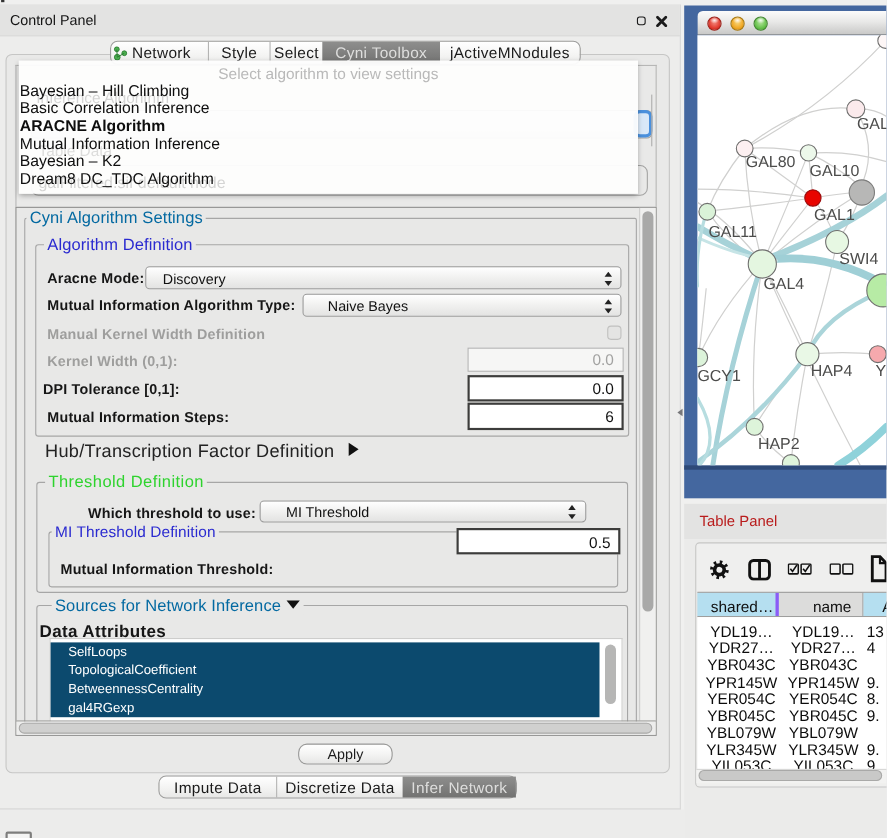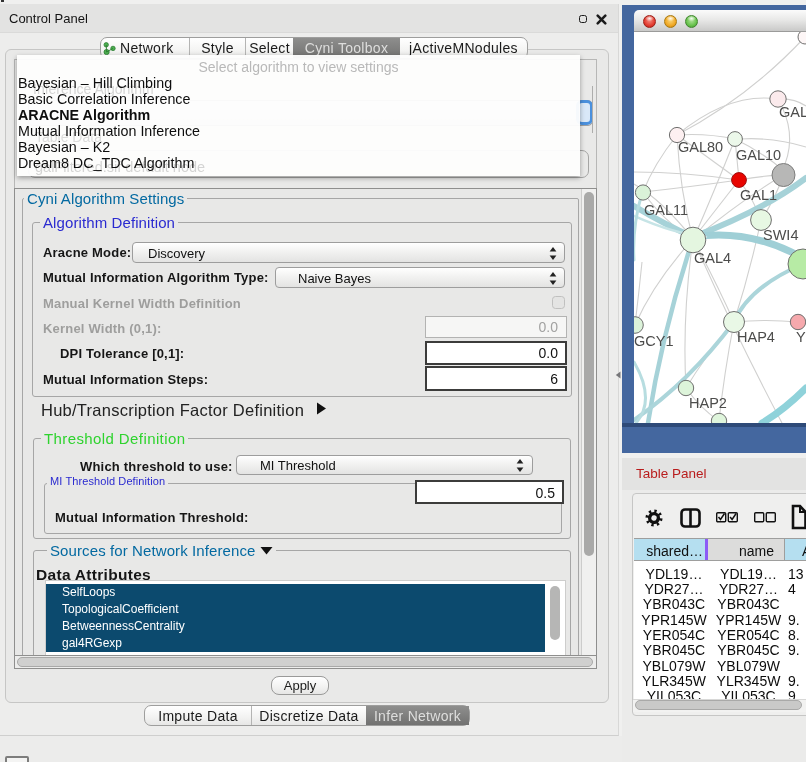--- a/index.html
+++ b/index.html
@@ -88,21 +88,21 @@
     <span class="txt" style="left:22px">Naive Bayes</span>
   <svg class="abs" style="right:7px;top:4px" width="8" height="13" viewBox="0 0 8 13">
       <path d="M4 0 L7.4 4.6 H0.6 Z" fill="#222"></path>
       <path d="M4 13 L7.4 8.4 H0.6 Z" fill="#222"></path>
     </svg>
 </div>
 <div class="blab" style="left:43px;top:296px;color:#9e9e9d">Manual Kernel Width Definition</div>
 <div class="abs" style="left:552px;top:296px;width:13px;height:13px;background:#e4e4e3;border:1px solid #c0c0bf;border-radius:3.5px;box-sizing:border-box"></div>
 <div class="blab" style="left:43px;top:321px;color:#9e9e9d">Kernel Width (0,1):</div>
 <div class="field" style="left:425px;top:316px;width:142px;height:22px;background:#f6f6f5;border:1px solid #b3b3b2;color:#a2a2a1;padding:2px 8px 0 0">0.0</div>
-<div class="blab" style="left:60px;top:346px">DPI Tolerance [0,1]:</div>
+<div class="blab" style="left:39px;top:346px">DPI Tolerance [0,1]:</div>
 <div class="field" style="left:425px;top:341px;width:142px;height:24px;border:2px solid #3c3c3b;padding:2px 7px 0 0">0.0</div>
 <div class="blab" style="left:43px;top:372px">Mutual Information Steps:</div>
 <div class="field" style="left:425px;top:366px;width:142px;height:25px;border:2px solid #3c3c3b;padding:3px 7px 0 0">6</div>
 
 <div class="abs" style="left:41px;top:401px;font-size:16.5px;letter-spacing:0.25px;color:#222;white-space:nowrap">Hub/Transcription Factor Definition</div>
 <svg class="abs" style="left:316px;top:402px" width="11" height="13" viewBox="0 0 11 13">
     <path d="M1 0.5 L10 6.5 L1 12.5 Z" fill="#111"></path>
   </svg>
 
 <div class="gbox" style="left:33px;top:438px;width:536px;height:99px">
@@ -110,21 +110,21 @@
 </div>
 <div class="blab" style="left:80px;top:459px">Which threshold to use:</div>
 <div class="mcombo" style="left:236px;top:455px;width:297px;height:20px">
     <span class="txt" style="left:23px;top:2px">MI Threshold</span>
   <svg class="abs" style="right:8px;top:3px" width="8" height="13" viewBox="0 0 8 13">
       <path d="M4 0 L7.4 4.6 H0.6 Z" fill="#222"></path>
       <path d="M4 13 L7.4 8.4 H0.6 Z" fill="#222"></path>
     </svg>
 </div>
 <div class="gbox" style="left:44px;top:483px;width:516px;height:49px">
-  <span class="glab" style="color:#2a2ad0;font-size:11px;left:2px">MI Threshold Definition</span>
+  <span class="glab" style="color:#2a2ad0;font-size:14px;left:2px">MI Threshold Definition</span>
 </div>
 <div class="blab" style="left:55px;top:510px">Mutual Information Threshold:</div>
 <div class="field" style="left:415px;top:480px;width:149px;height:24px;border:2px solid #3c3c3b;padding:3px 7px 0 0">0.5</div>
 
 <div class="gbox" style="left:33px;top:550px;width:536px;height:112px">
   <span class="glab" style="left:13px">Sources for Network Inference <svg width="13" height="9" viewBox="0 0 13 9" style="vertical-align:1px">
         <path d="M0.5 1 L12.5 1 L6.5 8.5 Z" fill="#111"></path>
       </svg></span>
 </div>
 <div class="blab" style="left:36px;top:566px;font-size:15.5px;letter-spacing:0.3px">Data Attributes</div>
@@ -133,21 +133,21 @@
 <div class="abs" style="left:46px;top:584px;width:499px;height:68px;background:#0c4a6e;color:#fff;font-size:12px;line-height:17px;padding-left:16px;box-sizing:border-box">SelfLoops<br>TopologicalCoefficient<br>BetweennessCentrality<br>gal4RGexp</div>
 <div class="abs" style="left:550px;top:586px;width:10px;height:54px;background:#b6b6b5;border-radius:5px"></div>
 
 <div class="abs" style="left:581px;top:189px;width:15px;height:466px;background:#f0f0ef;border-left:1px solid #cccccb;box-sizing:border-box"></div>
 <div class="abs" style="left:584px;top:192px;width:10px;height:364px;background:#a9a9a8;border-radius:5px"></div>
 
 <div class="abs" style="left:15px;top:655px;width:581px;height:1px;background:#8f8f8e"></div>
 <div class="abs" style="left:15px;top:656px;width:581px;height:12px;background:#ededec"></div>
 <div class="abs" style="left:17px;top:657px;width:576px;height:10px;background:#d0d0cf;border:1px solid #a9a9a8;border-radius:5px;box-sizing:border-box"></div>
 
-<div class="abs" style="left:271px;top:676px;width:58px;height:19px;background:linear-gradient(#ffffff,#f3f3f2 55%,#e6e6e5);border:1px solid #9a9a99;border-radius:8px;box-sizing:border-box;text-align:center;font-size:13px;color:#1c1c1c;line-height:17px">Apply</div>
+<div class="abs" style="left:271px;top:676px;width:86px;height:19px;background:linear-gradient(#ffffff,#f3f3f2 55%,#e6e6e5);border:1px solid #9a9a99;border-radius:8px;box-sizing:border-box;text-align:center;font-size:13px;color:#1c1c1c;line-height:17px">Apply</div>
 
 <div class="abs" style="left:144px;top:705px;width:326px;height:21px;background:linear-gradient(#ffffff,#f2f2f1 60%,#e7e7e6);border:1px solid #9e9e9d;border-radius:7px;box-sizing:border-box;display:flex;font-size:14px;letter-spacing:0.3px;color:#1a1a1a">
   <div class="seg" style="width:107px;border-right:1px solid #b4b4b3">Impute Data</div>
   <div class="seg" style="width:114px">Discretize Data</div>
   <div class="seg" style="width:103px;background:linear-gradient(#8e8e8d,#727271);color:#dededd">Infer Network</div>
 </div>
 
 <div class="abs" style="left:0;top:736px;width:622px;height:26px;background:#ececeb"></div>
 
 <div class="abs" style="left:5px;top:756px;width:20px;height:10px;border:2.5px solid #7d7d7c;background:#f4f4f3;border-radius:2px"></div>

